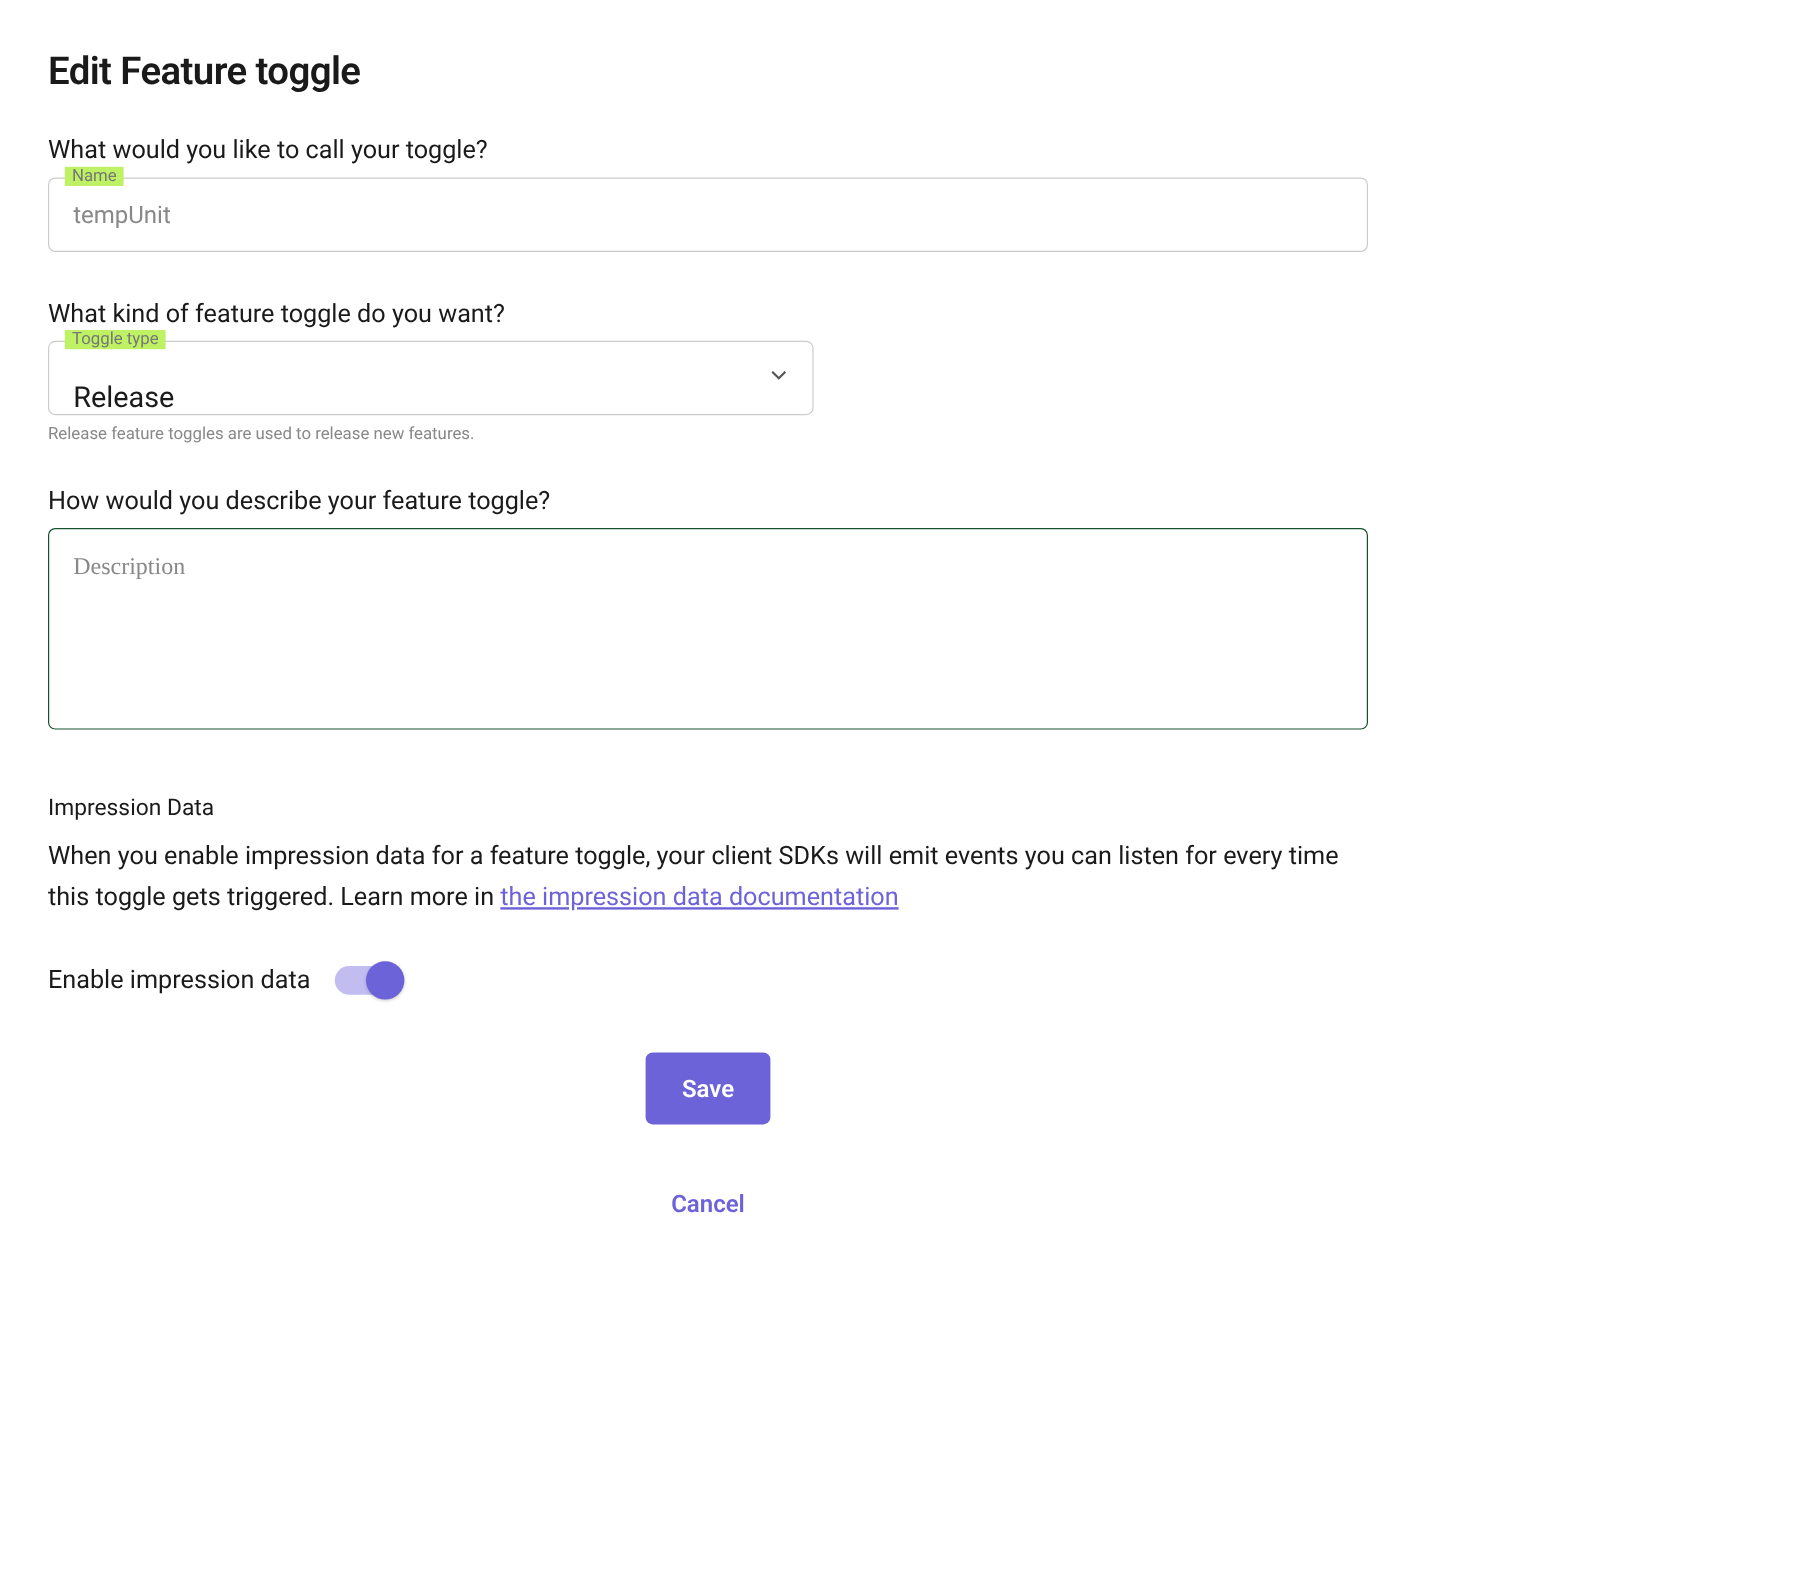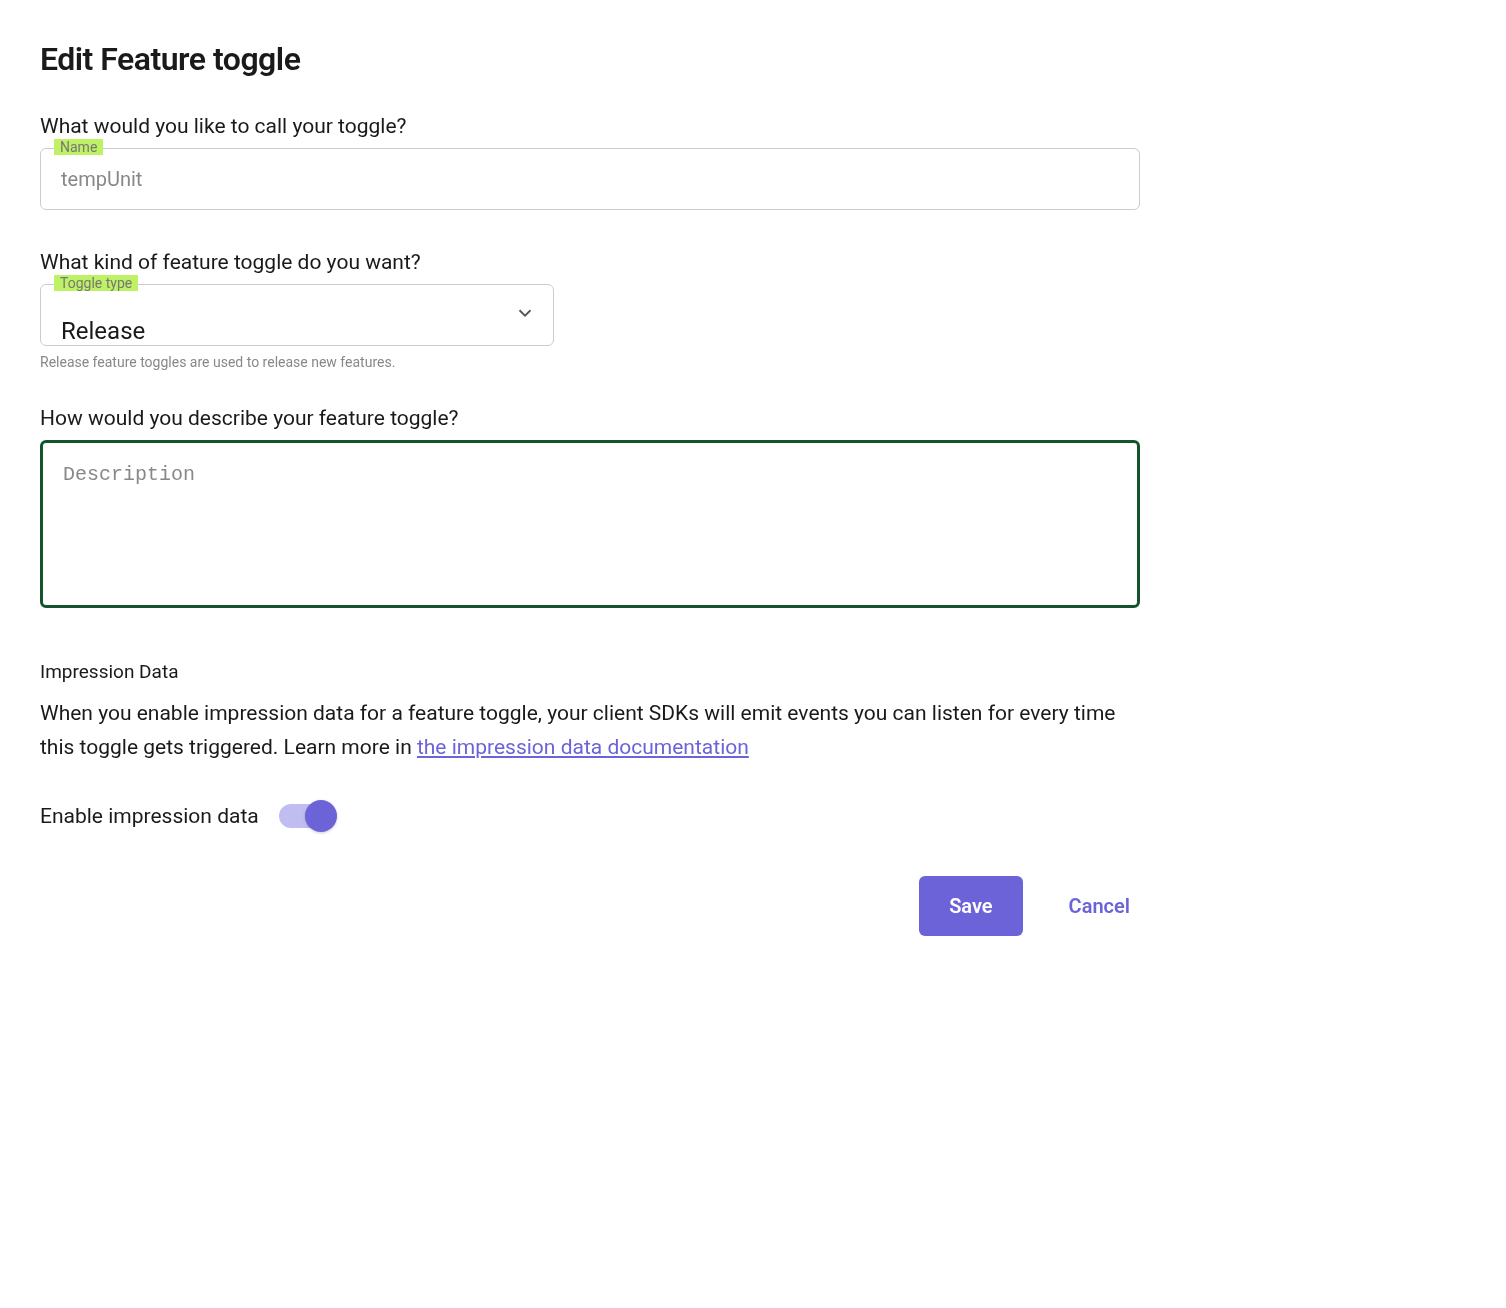--- a/index.html
+++ b/index.html
@@ -44,21 +44,21 @@
       border: 1px solid #ccc;
       border-radius: 6px;
       padding: 0 20px;
       font-size: 20px;
       color: #888;
       outline: none;
       font-family: inherit;
     }
     .select-wrap {
       position: relative;
-      width: 514px;
+      width: 638px;
       max-width: 100%;
     }
     .select-input {
       width: 100%;
       height: 62px;
       border: 1px solid #ccc;
       border-radius: 6px;
       padding: 0 20px;
       font-size: 24px;
       color: #1a1a1a;
@@ -81,28 +81,28 @@
     }
     .helper-text {
       font-size: 14px;
       color: #888;
       margin-top: 8px;
       margin-bottom: 36px;
     }
     .textarea {
       width: 100%;
       height: 168px;
-      border: 3px solid #14532d;
+      border: 1px solid #14532d;
       border-radius: 6px;
       padding: 20px;
       font-size: 20px;
       color: #a16207;
       outline: none;
       resize: none;
-      font-family: Liberation Mono, monospace;
+      font-family: Liberation Serif, serif;
     }
     .textarea::placeholder { color: #888; }
     .subheading {
       font-size: 19px;
       font-weight: 400;
       margin-top: 48px;
       margin-bottom: 14px;
     }
     .body-text {
       font-size: 21px;
@@ -141,20 +141,21 @@
       background: #6c63d8;
       border-radius: 50%;
       box-shadow: 0 1px 3px rgba(0,0,0,0.2);
     }
     .actions {
       display: flex;
       justify-content: flex-end;
       gap: 36px;
       align-items: center;
       margin-top: 48px;
+      flex-direction: column;
     }
     .btn-primary {
       background: #6c63d8;
       color: #fff;
       border: none;
       border-radius: 6px;
       padding: 18px 30px;
       font-size: 20px;
       font-weight: 600;
       cursor: pointer;

